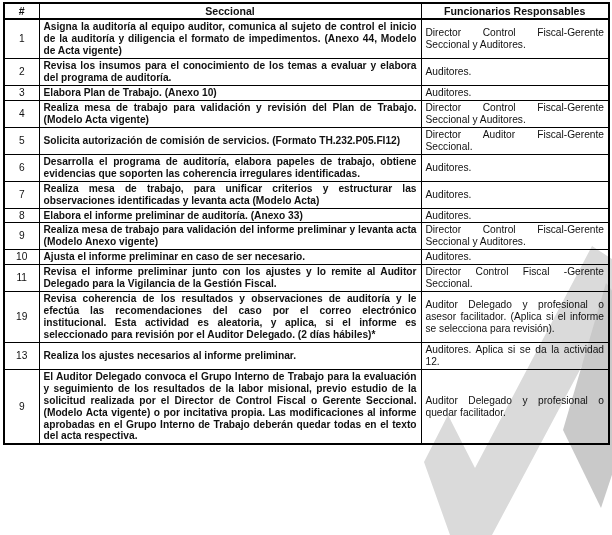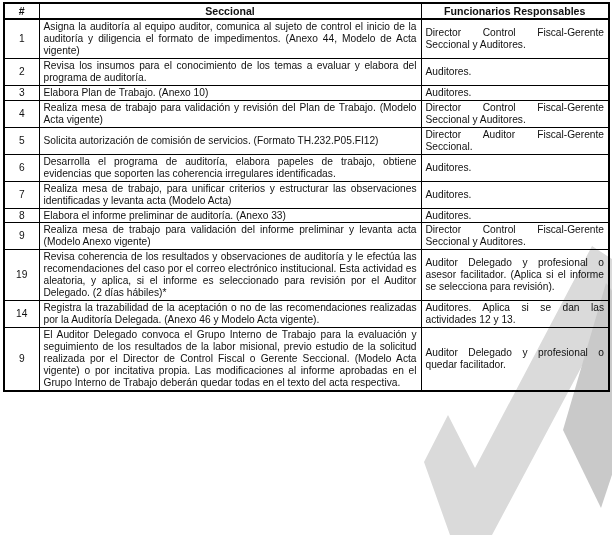--- a/index.html
+++ b/index.html
@@ -38,21 +38,21 @@
     padding: 1px 2px;
     font-size: 10.6px;
   }
   table.proc td {
     border: 1px solid #000;
     padding: 1px 4px;
     vertical-align: middle;
     background: transparent;
   }
   td.num { text-align: center; width: 33px; }
-  td.act { text-align: justify; }
+  td.act { text-align: justify; font-weight: bold; }
   td.resp { text-align: justify; }
   col.c-num { width: 35px; }
   col.c-act { width: 382px; }
   col.c-resp { width: 188px; }
 </style>
 </head>
 <body>
 
 <div class="page">
 
@@ -114,28 +114,38 @@
         <td class="num">8</td>
         <td class="act">Elabora el informe preliminar de auditoría. (Anexo 33)</td>
         <td class="resp">Auditores.</td>
       </tr>
       <tr>
         <td class="num">9</td>
         <td class="act">Realiza mesa de trabajo para validación del informe preliminar y levanta acta (Modelo Anexo vigente)</td>
         <td class="resp">Director Control Fiscal-Gerente Seccional y Auditores.</td>
       </tr>
       <tr>
+        <td class="num">10</td>
+        <td class="act">Ajusta el informe preliminar en caso de ser necesario.</td>
+        <td class="resp">Auditores.</td>
+      </tr>
+      <tr>
+        <td class="num">11</td>
+        <td class="act">Revisa el informe preliminar junto con los ajustes y lo remite al Auditor Delegado para la Vigilancia de la Gestión Fiscal.</td>
+        <td class="resp">Director Control Fiscal -Gerente Seccional.</td>
+      </tr>
+      <tr>
         <td class="num">19</td>
         <td class="act">Revisa coherencia de los resultados y observaciones de auditoría y le efectúa las recomendaciones del caso por el correo electrónico institucional. Esta actividad es aleatoria, y aplica, si el informe es seleccionado para revisión por el Auditor Delegado. (2 días hábiles)*</td>
         <td class="resp">Auditor Delegado y profesional o asesor facilitador. (Aplica si el informe se selecciona para revisión).</td>
       </tr>
       <tr>
-        <td class="num">14</td>
-        <td class="act">Registra la trazabilidad de la aceptación o no de las recomendaciones realizadas por la Auditoría Delegada. (Anexo 46 y Modelo Acta vigente).</td>
-        <td class="resp">Auditores. Aplica si se dan las actividades 12 y 13.</td>
+        <td class="num">13</td>
+        <td class="act">Realiza los ajustes necesarios al informe preliminar.</td>
+        <td class="resp">Auditores. Aplica si se da la actividad 12.</td>
       </tr>
       <tr>
         <td class="num">9</td>
         <td class="act">El Auditor Delegado convoca el Grupo Interno de Trabajo para la evaluación y seguimiento de los resultados de la labor misional, previo estudio de la solicitud realizada por el Director de Control Fiscal o Gerente Seccional. (Modelo Acta vigente) o por incitativa propia. Las modificaciones al informe aprobadas en el Grupo Interno de Trabajo deberán quedar todas en el texto del acta respectiva.</td>
         <td class="resp">Auditor Delegado y profesional o quedar facilitador.</td>
       </tr>
     </tbody>
   </table>
 
 </div>

